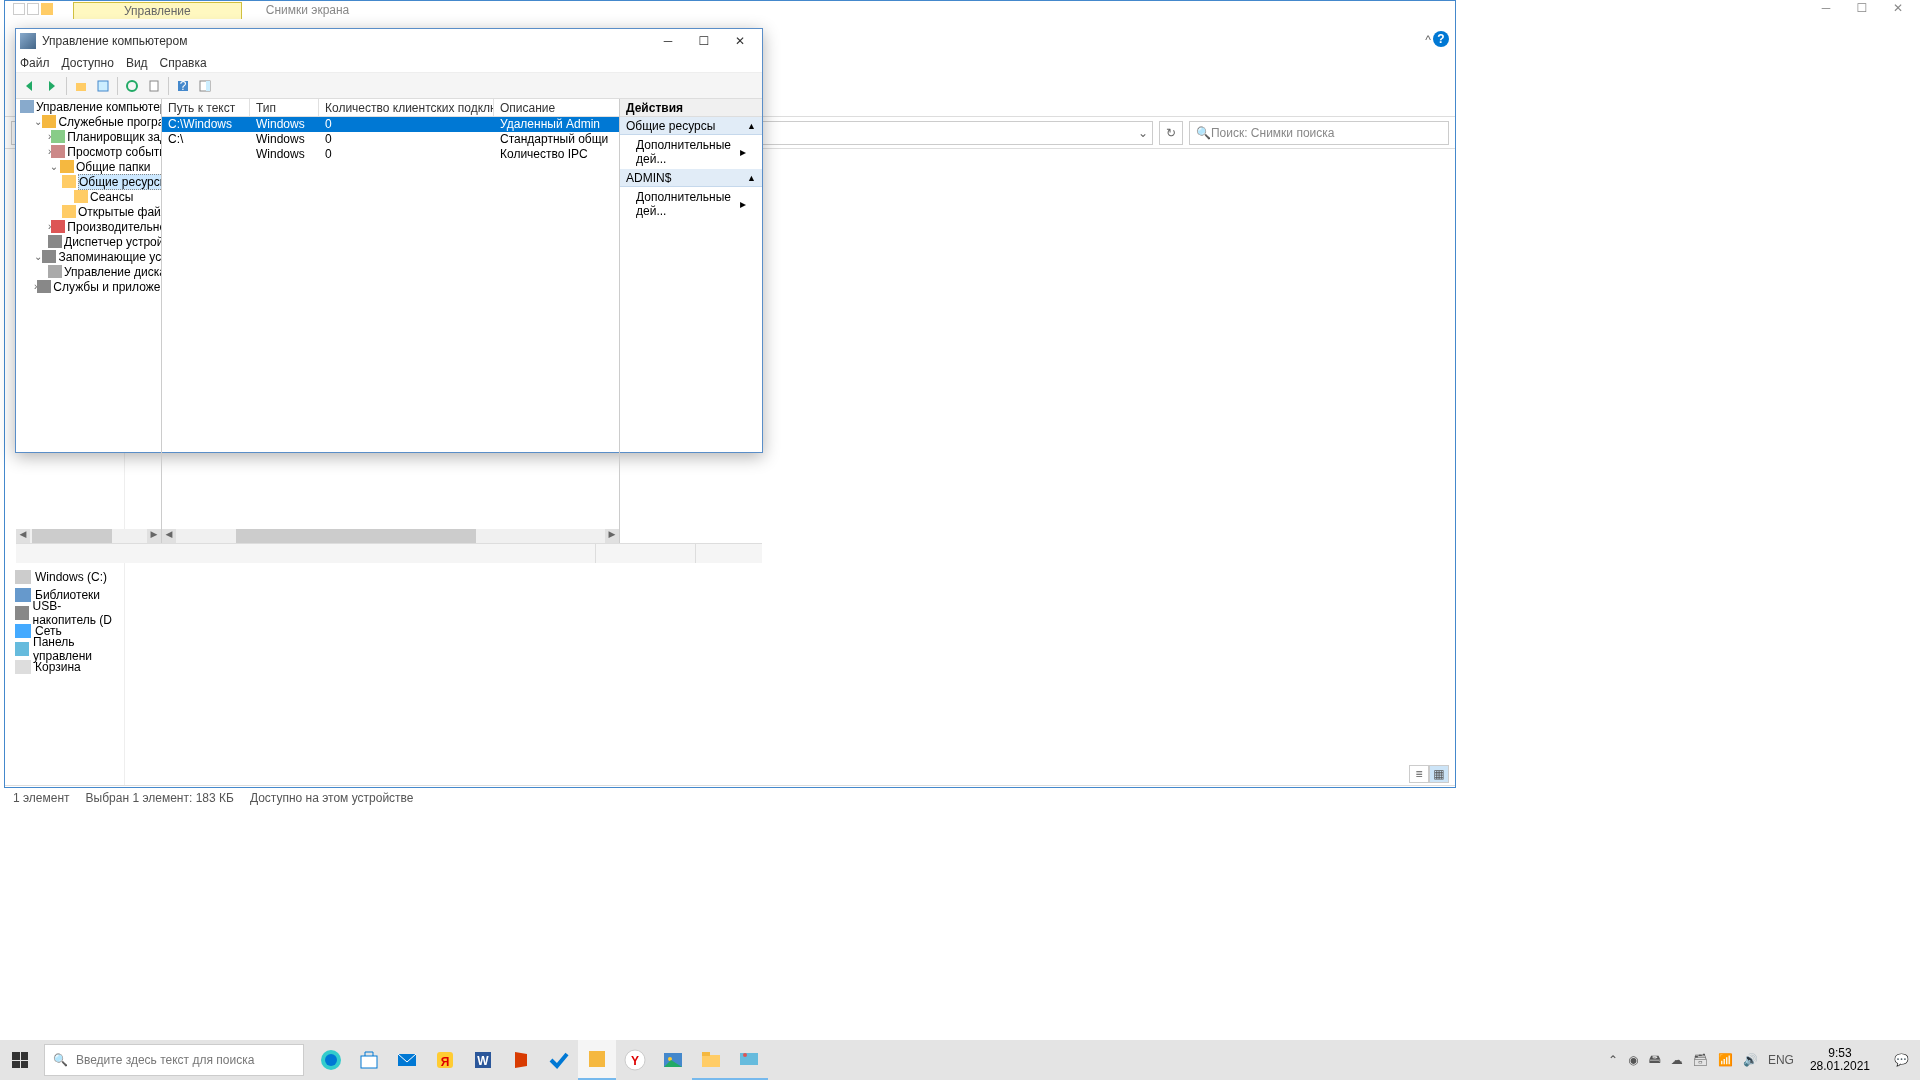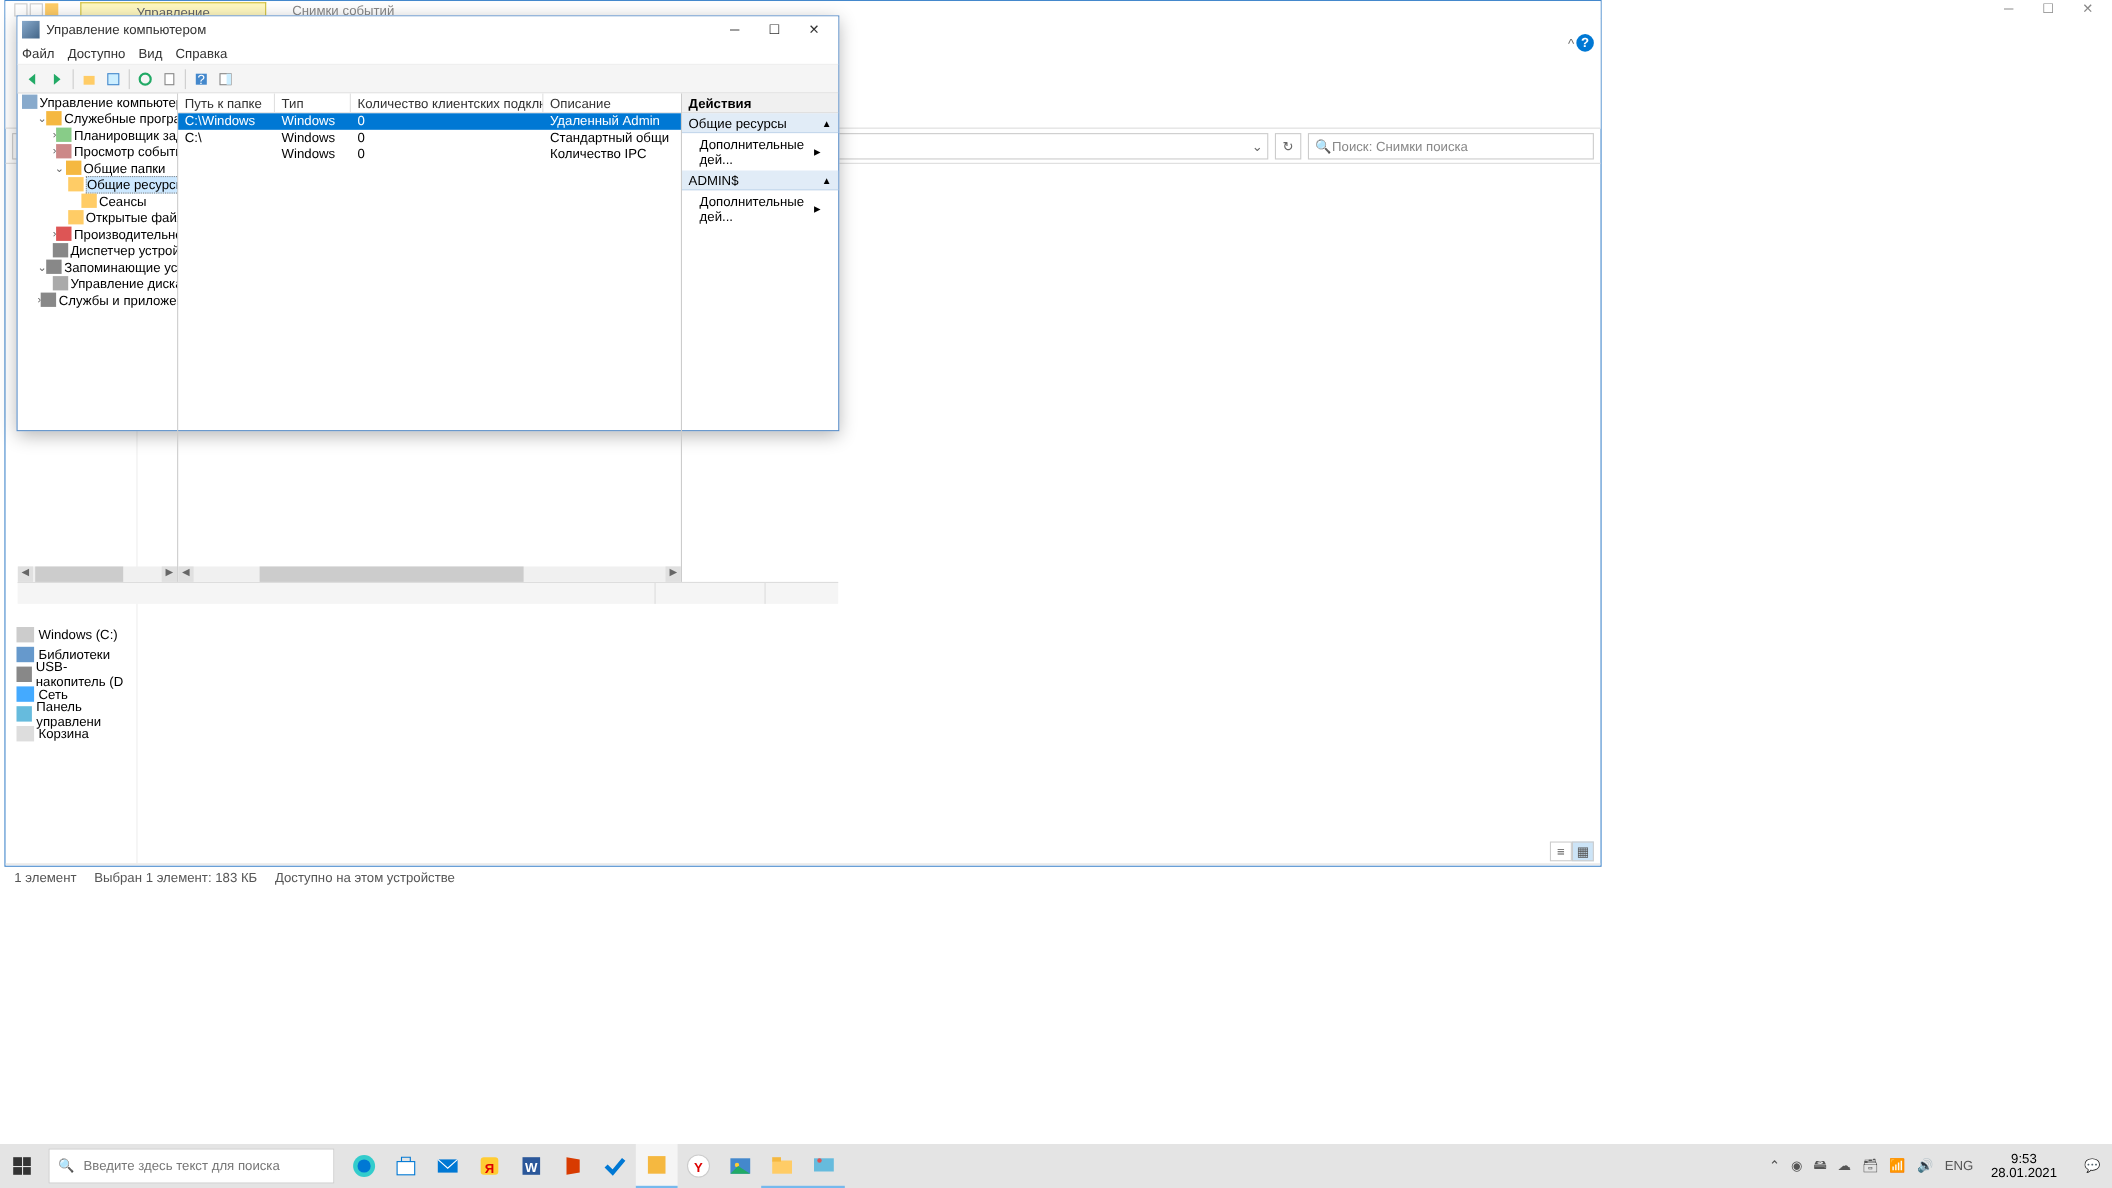--- a/index.html
+++ b/index.html
@@ -29,21 +29,21 @@
 #explorer .nav{width:120px;border-right:1px solid #eee;padding:4px 0;}
 #explorer .nav .nitem{display:flex;align-items:center;height:18px;padding-left:10px;}
 #explorer .nav .nitem .ic{width:16px;height:14px;margin-right:4px;}
 #explorer .main{flex:1;}
 #explorer .status{height:24px;border-top:1px solid #ddd;display:flex;align-items:center;padding:0 8px;gap:16px;color:#555;}
 #explorer .status .viewbtns{position:absolute;right:6px;bottom:4px;display:flex;}
 #explorer .status .viewbtn{width:20px;height:18px;border:1px solid #ccc;display:flex;align-items:center;justify-content:center;}
 #explorer .status .viewbtn.active{background:#cce4f7;}
 
 
-#mmc { position:absolute; left:15px; top:14px; width:748px; height:378px; background:#fff; border:1px solid #5a8ec8; box-shadow:0 4px 16px rgba(0,0,0,0.3); }
+#mmc { position:absolute; left:15px; top:28px; width:748px; height:425px; background:#fff; border:1px solid #5a8ec8; box-shadow:0 4px 16px rgba(0,0,0,0.3); }
 #mmc .titlebar{height:24px;display:flex;align-items:center;padding:0 4px;background:#fff;}
 #mmc .titlebar .ticon{width:16px;height:16px;background:linear-gradient(135deg,#8ac,#468);margin-right:6px;}
 #mmc .titlebar .ttext{flex:1;color:#333;}
 #mmc .titlebar .wbtn{width:36px;height:24px;display:flex;align-items:center;justify-content:center;color:#333;}
 #mmc .menubar{height:20px;display:flex;align-items:center;padding:0 4px;gap:12px;background:#fff;border-bottom:1px solid #eee;}
 #mmc .menubar span{color:#333;}
 #mmc .toolbar{height:26px;display:flex;align-items:center;padding:0 4px;gap:2px;background:#f5f5f5;border-bottom:1px solid #ddd;}
 #mmc .toolbar .tb{width:20px;height:20px;display:flex;align-items:center;justify-content:center;border:1px solid transparent;}
 #mmc .toolbar .sep{width:1px;height:18px;background:#ccc;margin:0 2px;}
 #mmc .content{display:flex;height:444px;}
@@ -94,21 +94,21 @@
 </head>
 <body>
 
 <div id="explorer">
   <div class="tabbar">
     <span style="width:12px;height:12px;border:1px solid #ccc;display:inline-block"></span>
     <span style="width:12px;height:12px;border:1px solid #ccc;display:inline-block;margin-left:2px"></span>
     <span style="width:12px;height:12px;background:#fc6;display:inline-block;margin-left:2px"></span>
     <span style="width:12px;border-left:1px solid #ccc;margin-left:4px"></span>
     <div class="tab active">Управление</div>
-    <div class="tab" style="border:none;color:#888;padding:1px 20px">Снимки событий</div>
+    <div class="tab" style="border:none;color:#888;padding:1px 20px">Снимки экрана</div>
   </div>
   <div class="ribbon">
     <span class="chev">^</span>
     <span class="helpbtn">?</span>
   </div>
   <div class="addressrow">
     <div class="addrbox">
         <span class="dd">⌄</span>
       </div>
     <div class="refresh">↻</div>
@@ -285,21 +285,21 @@
         </div>
         <div class="hscroll">
           <div class="arr">◀</div>
           <div class="thumb"></div>
           <div style="flex:1"></div>
           <div class="arr">▶</div>
         </div>
     </div>
     <div class="list">
       <div class="hrow">
-        <div class="hcell c1">Путь к папке</div>
+        <div class="hcell c1">Путь к текст</div>
         <div class="hcell c2">Тип</div>
         <div class="hcell c3">Количество клиентских подключений</div>
         <div class="hcell c4" style="border-right:none">Описание</div>
       </div>
       <div id="mmc-rows">
           <div class="row sel">
             <div class="cell c1">C:\Windows</div>
             <div class="cell c2">Windows</div>
             <div class="cell c3">0</div>
             <div class="cell c4">Удаленный Admin</div>

